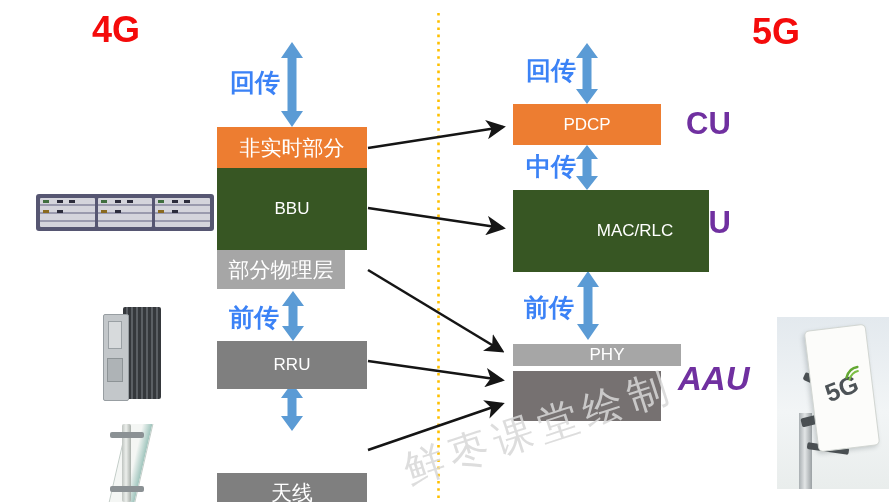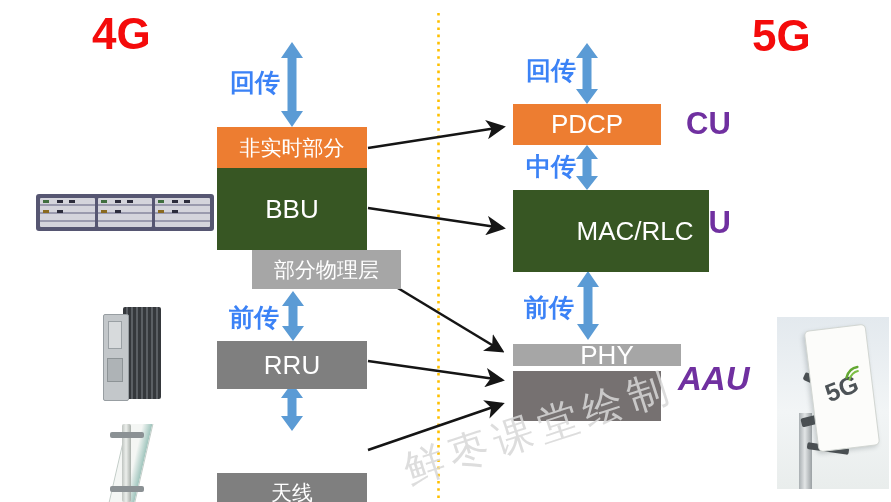--- a/index.html
+++ b/index.html
@@ -3,34 +3,34 @@
 <meta charset="utf-8">
 <style>
   html,body{margin:0;padding:0;background:#ffffff;}
   .stage{
     position:relative;width:891px;height:502px;background:#ffffff;
     overflow:hidden;font-family:"Liberation Sans","DejaVu Sans",sans-serif;
   }
   .abs{position:absolute;}
   
   .gen-title{
-    font-size:44px;font-weight:800;color:#f40b0b;line-height:1;
+    font-size:36px;font-weight:800;color:#f40b0b;line-height:1;
     letter-spacing:0;
   }
   
   .link-label{
     font-size:25px;font-weight:700;color:#3b82f6;line-height:1;
   }
   
   .fbox{
     display:flex;align-items:center;justify-content:center;
     color:#ffffff;z-index:3;
   }
   .fbox.small{font-size:21px;}
-  .fbox.big{font-size:26px;}
+  .fbox.big{font-size:17px;}
   .orange{background:#ED7D31;}
   .green{background:#375623;}
   .graylight{background:#A6A6A6;}
   .graymid{background:#7F7F7F;}
   .graydark{background:#767171;}
   
   .unit-label{font-size:31px;font-weight:800;color:#7030A0;line-height:1;}
   
   .layer{position:absolute;left:0;top:0;z-index:2;}
   
@@ -137,21 +137,21 @@
 
   <div class="abs link-label" style="left:230px;top:70px;">回传</div>
   <div class="abs link-label" style="left:229px;top:305px;">前传</div>
 
   <div class="abs link-label" style="left:526px;top:58px;">回传</div>
   <div class="abs link-label" style="left:526px;top:154px;">中传</div>
   <div class="abs link-label" style="left:524px;top:295px;">前传</div>
 
   <div class="abs fbox small orange" style="left:217px;top:127px;width:150px;height:41px;">非实时部分</div>
   <div class="abs fbox big green" style="left:217px;top:168px;width:150px;height:82px;">BBU</div>
-  <div class="abs fbox small graylight" style="left:217px;top:250px;width:149px;height:39px;margin-left:35px;">部分物理层</div>
+  <div class="abs fbox small graylight" style="left:217px;top:250px;width:128px;height:39px;">部分物理层</div>
   <div class="abs fbox big graymid" style="left:217px;top:341px;width:150px;height:48px;">RRU</div>
   <div class="abs fbox big graymid" style="left:217px;top:433px;width:150px;height:40px;font-size:21px;margin-top:40px;">天线</div>
 
   <div class="abs fbox big orange" style="left:513px;top:104px;width:148px;height:41px;">PDCP</div>
   <div class="abs fbox big green" style="left:513px;top:190px;width:148px;height:82px;padding-left:48px;">MAC/RLC</div>
   <div class="abs fbox big graylight" style="left:513px;top:344px;width:148px;height:22px;padding-left:20px;">PHY</div>
   <div class="abs fbox graydark" style="left:513px;top:371px;width:148px;height:50px;"></div>
 
   <div class="abs unit-label" style="left:686px;top:108px;">CU</div>
   <div class="abs unit-label" style="left:686px;top:207px;">DU</div>

